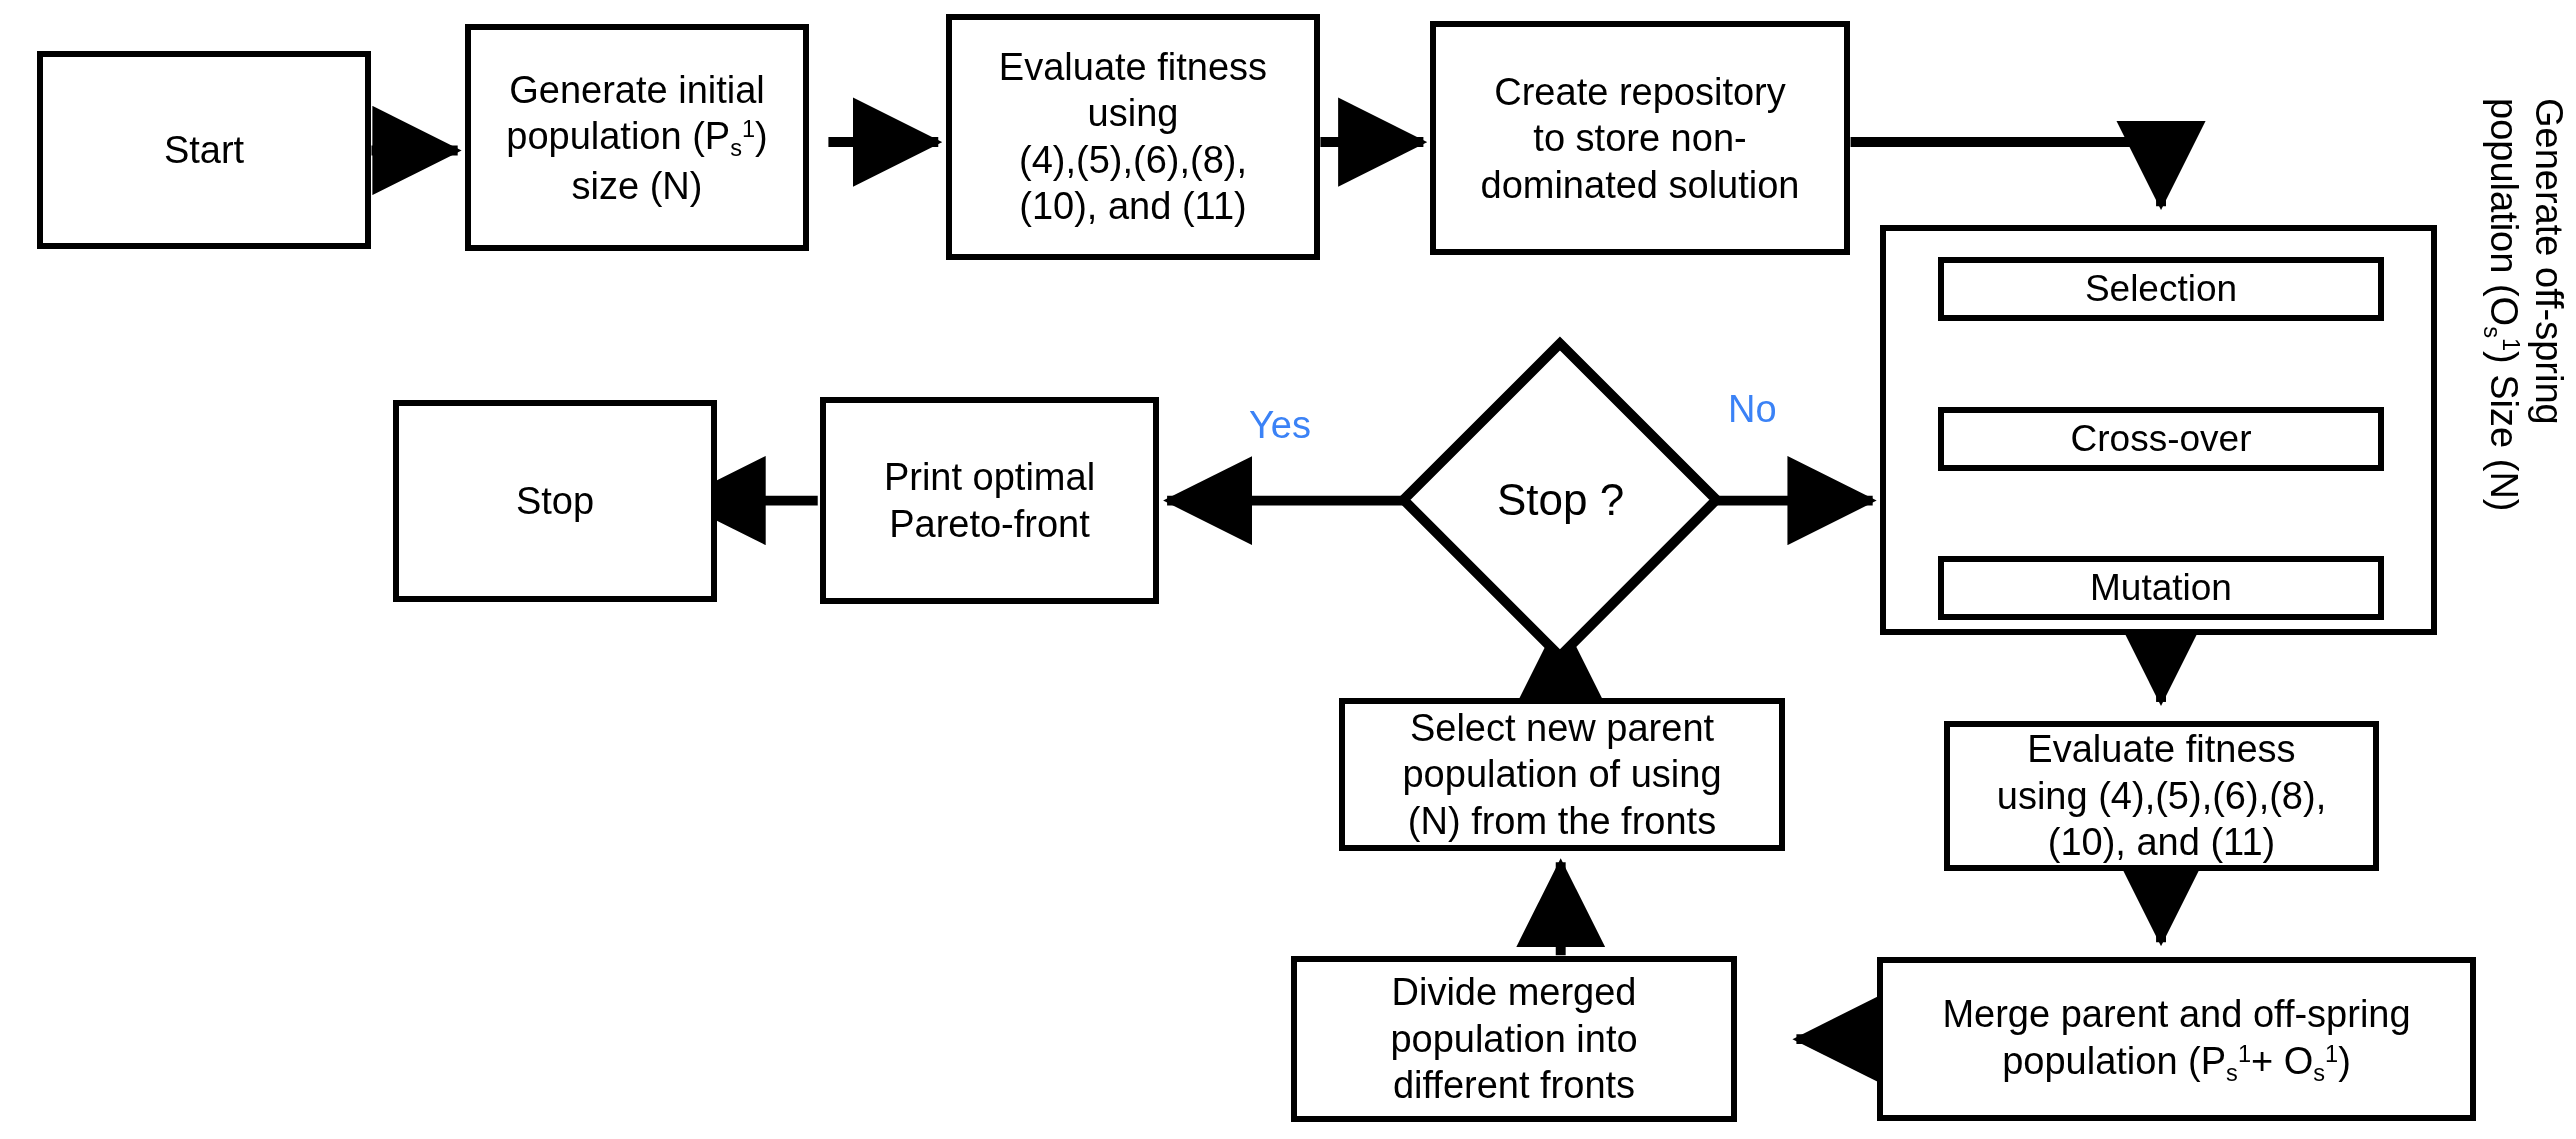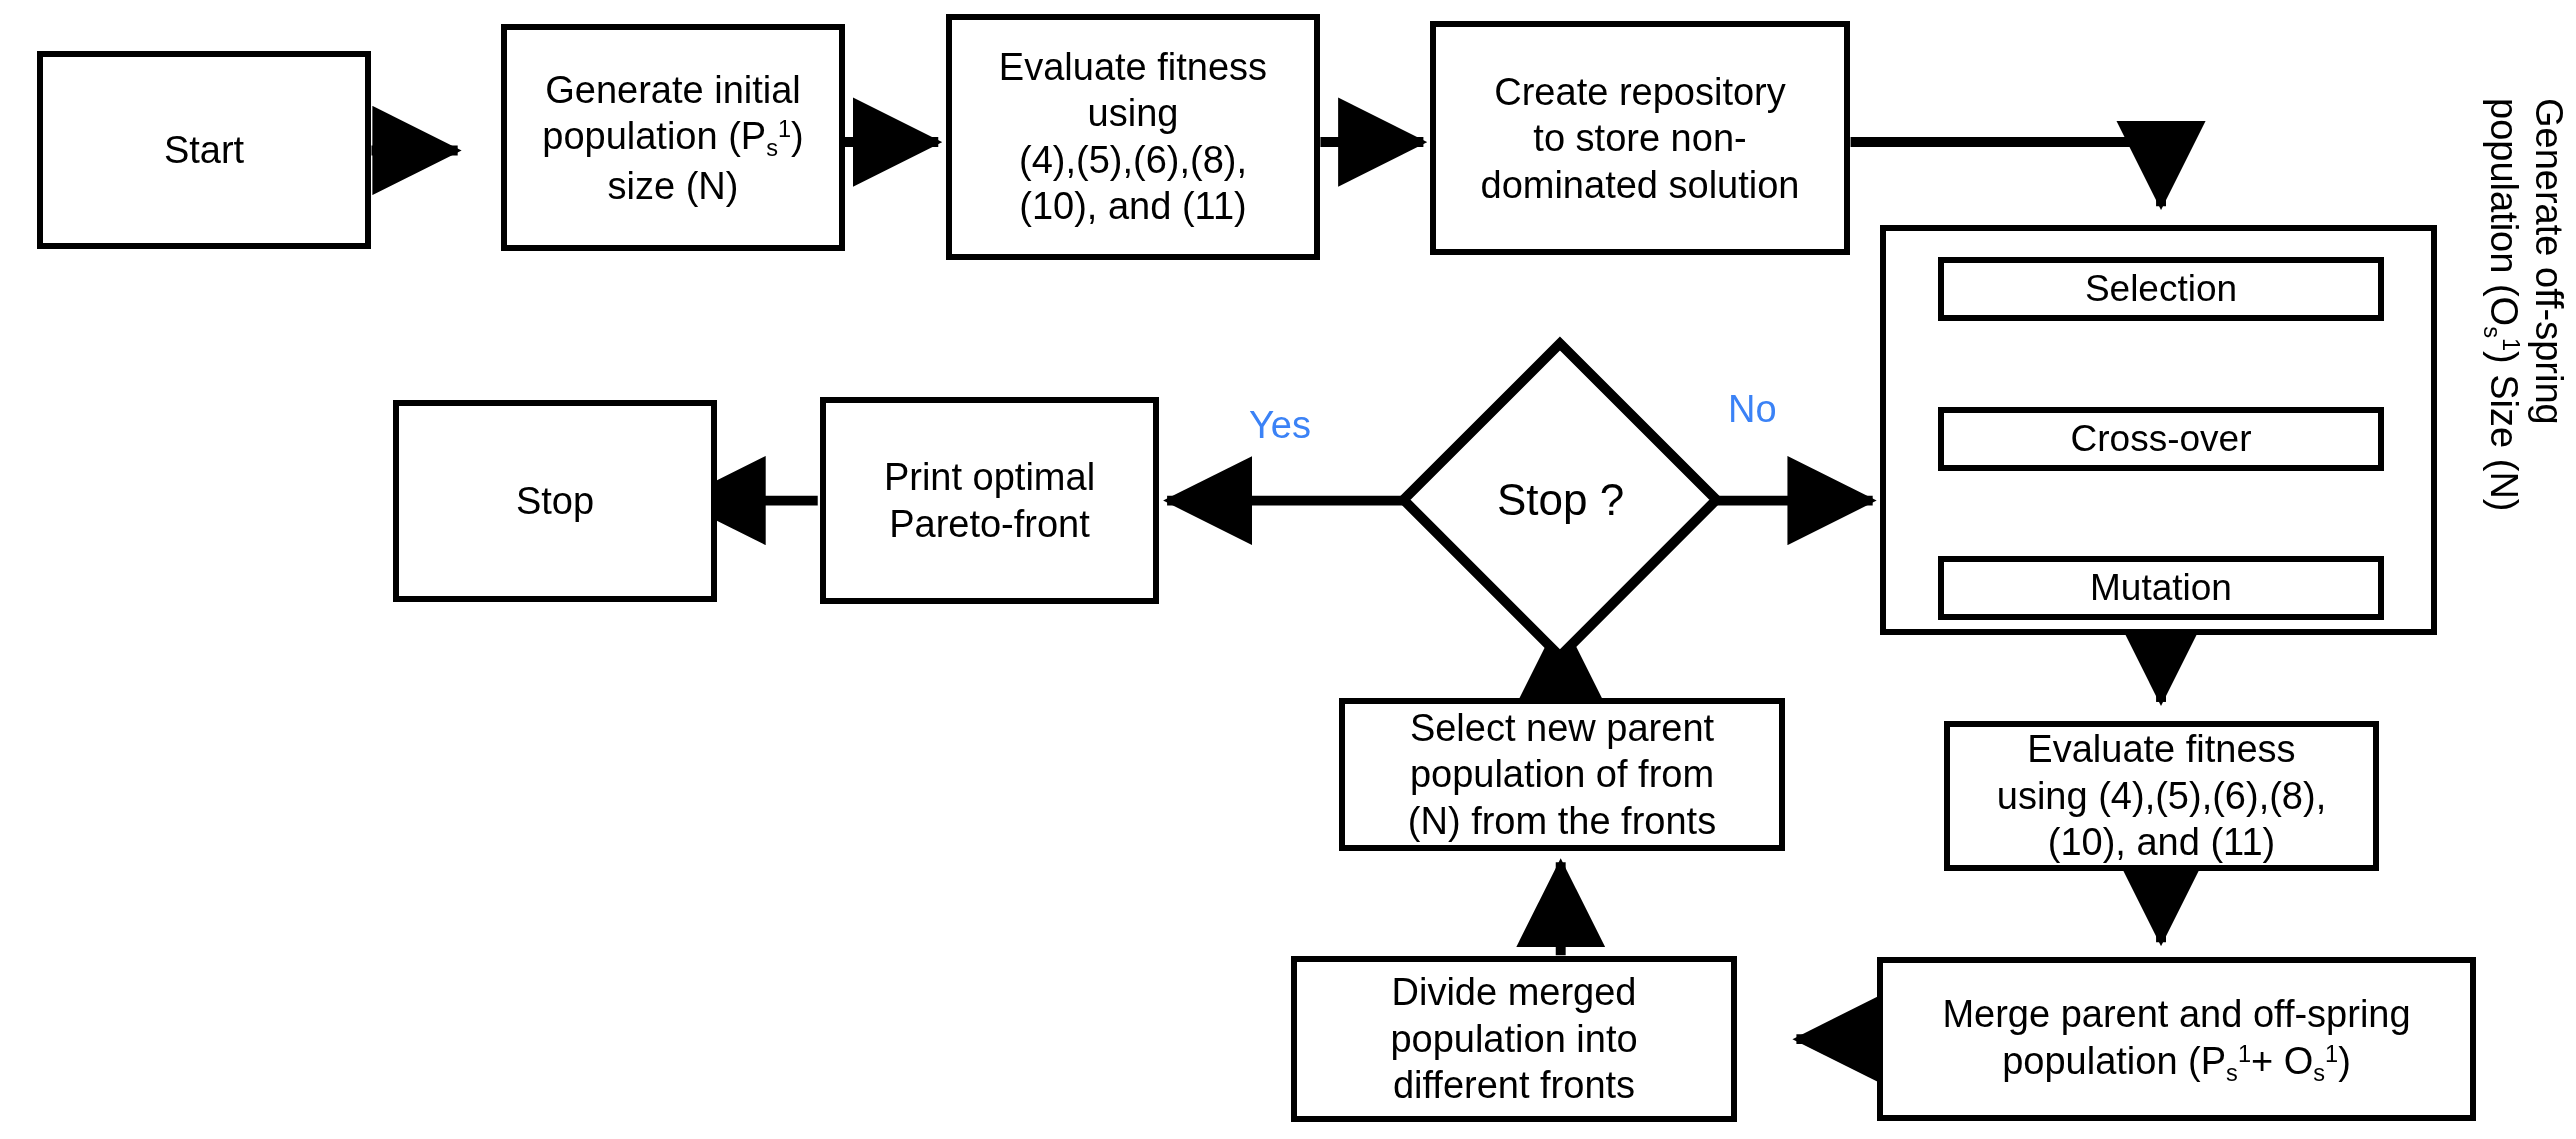--- a/index.html
+++ b/index.html
@@ -141,21 +141,21 @@
     <line x1="1072" y1="656" x2="892" y2="656" stroke="#000" stroke-width="13" marker-end="url(#ah)"></line>
 
     
     <polygon points="2045,450 2250,655 2045,860 1840,655" fill="#ffffff" stroke="#000000" stroke-width="13"></polygon>
   </svg>
 
   <div class="node" style="left:37px; top:51px; width:334px; height:198px;">
     <span>Start</span>
   </div>
 
-  <div class="node" style="left:465px; top:24.4px; width:344px; height:227px;margin-left:36px;">
+  <div class="node" style="left:465px; top:24.4px; width:344px; height:227px;">
     <span>
       <span class="ttl">Generate initial</span>
       <span class="ttl"><span>population (P</span><sub>s</sub><sup>1</sup><span>)</span></span>
       <span class="ttl">size (N)</span>
     </span>
   </div>
 
   <div class="node" style="left:946px; top:13.7px; width:374px; height:246px;">
     <span>
       <span class="ttl">Evaluate fitness</span>
@@ -211,21 +211,21 @@
     <span>
       <span class="ttl">Divide merged</span>
       <span class="ttl">population into</span>
       <span class="ttl">different fronts</span>
     </span>
   </div>
 
   <div class="node" style="left:1339px; top:698px; width:446px; height:153px;">
     <span>
       <span class="ttl">Select new parent</span>
-      <span class="ttl">population of from</span>
+      <span class="ttl">population of using</span>
       <span class="ttl">(N) from the fronts</span>
     </span>
   </div>
 
   <div class="diamond-wrap" style="left:1404px; top:343px; width:313px; height:313px;">
     <span class="diamond-label">Stop ?</span>
   </div>
 
   <div class="node" style="left:820px; top:397px; width:339px; height:207px;">
     <span>

